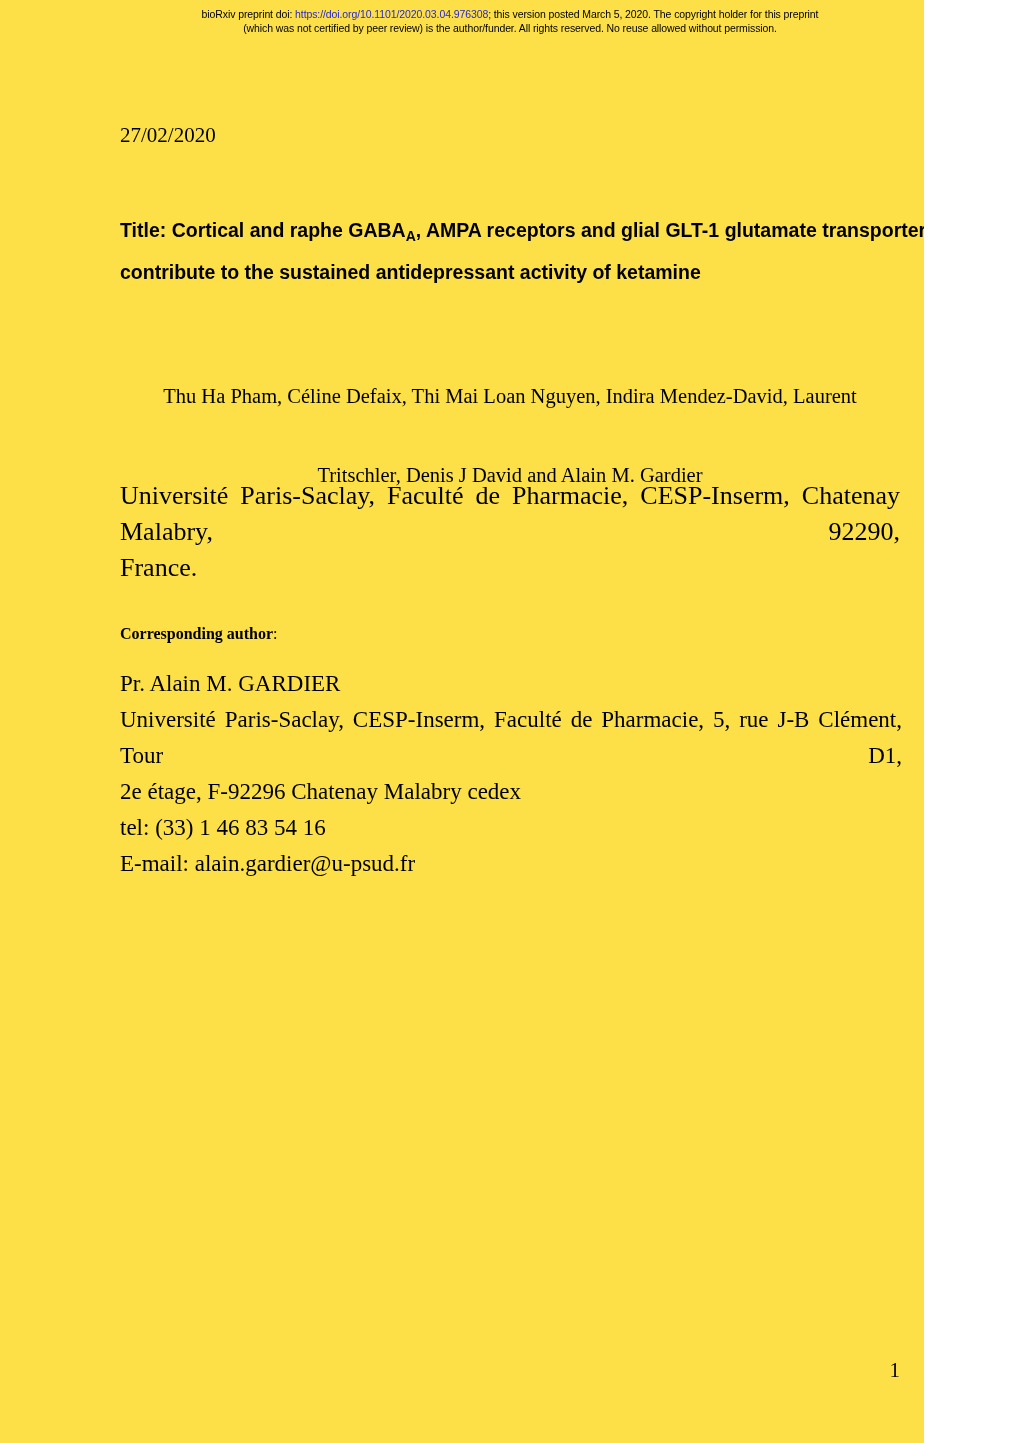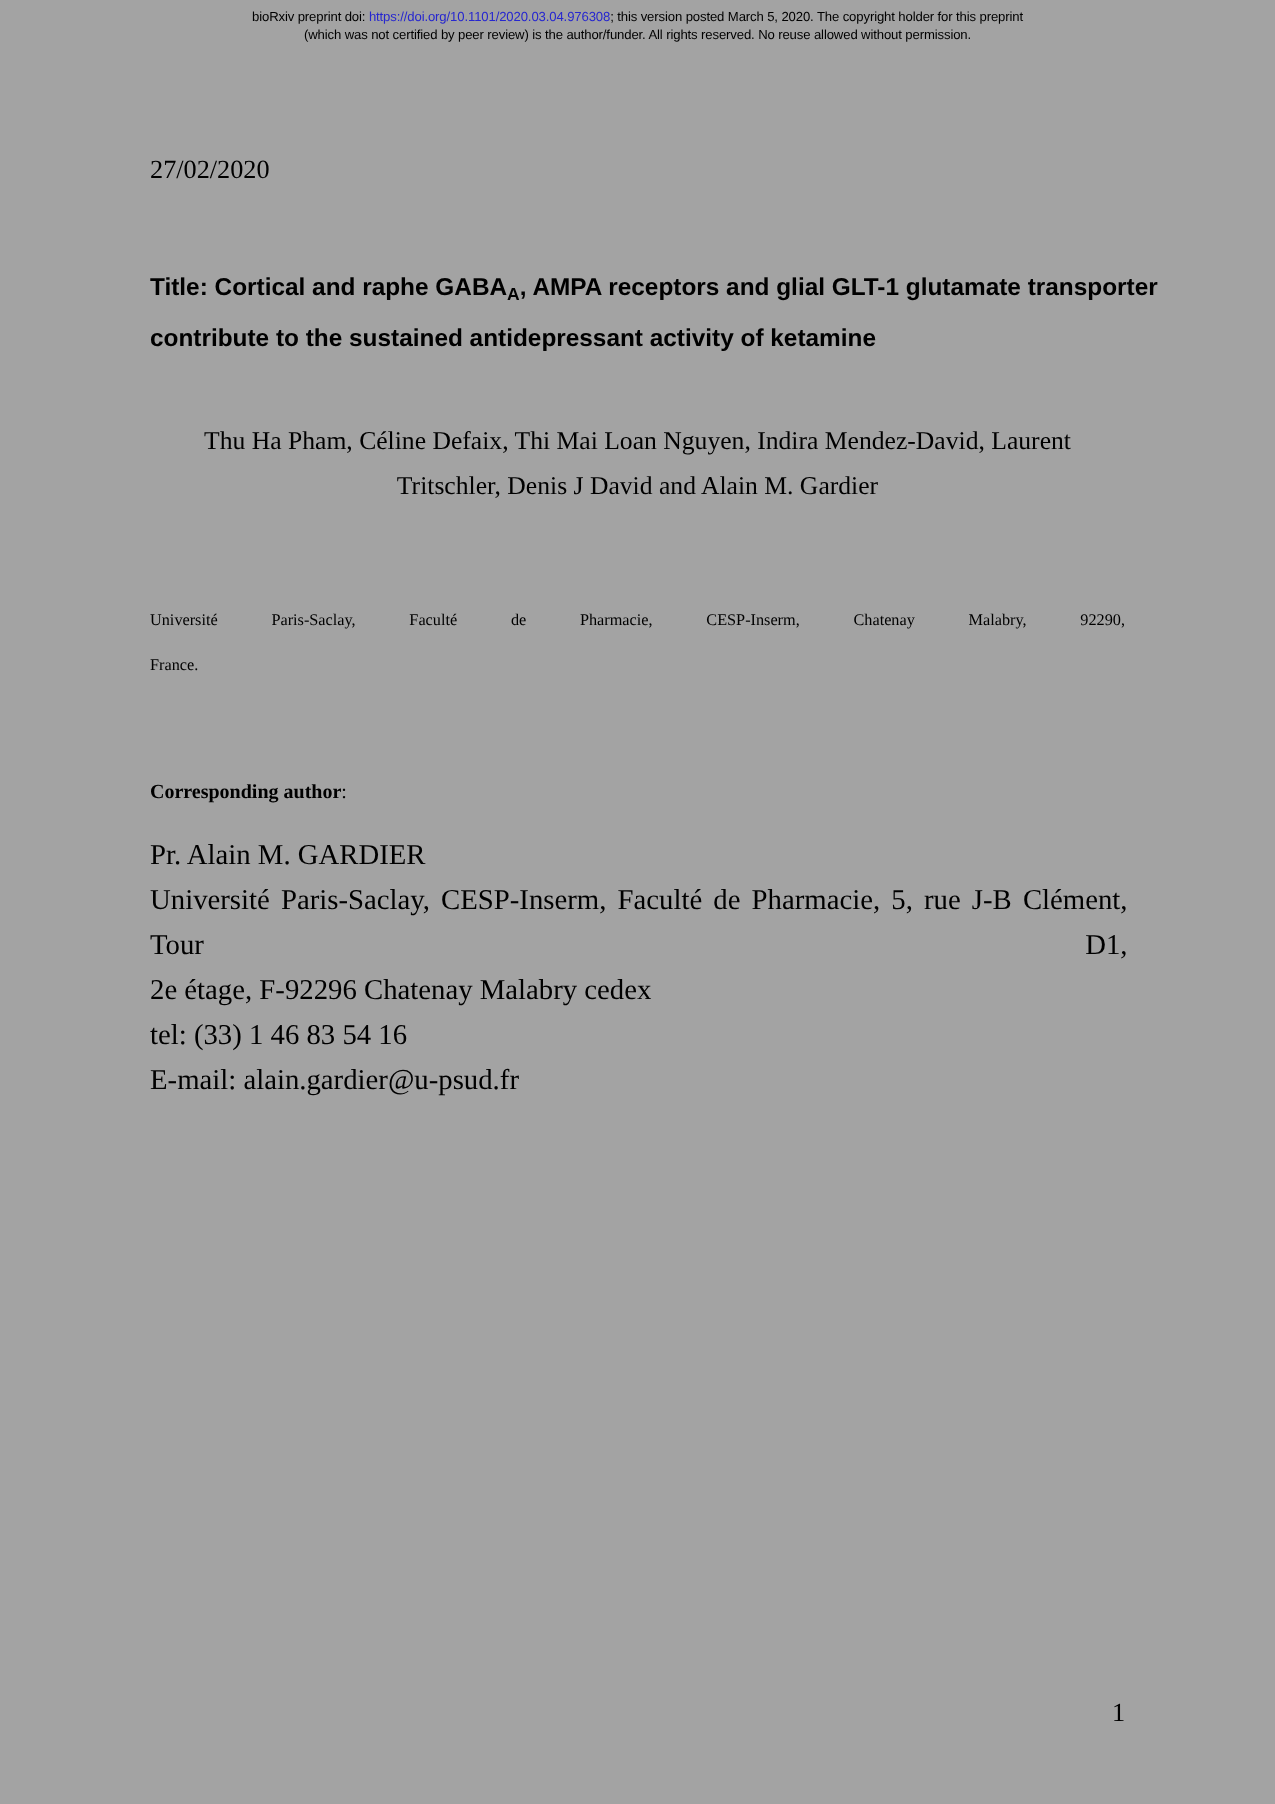--- a/index.html
+++ b/index.html
@@ -8,23 +8,23 @@
     padding: 0;
     background: #ffffff;
   }
   body {
     font-family: "Liberation Serif", "DejaVu Serif", serif;
     color: #000000;
   }
 
   .page {
     position: relative;
-    width: 1020px;
+    width: 924px;
     height: 1443px;
-    background: #a3a3a3;
+    background: #fde047;
     overflow: hidden;
     box-sizing: border-box;
   }
 
   
   .stamp {
     position: absolute;
     top: 8px;
     left: 0;
     width: 1020px;
@@ -92,29 +92,29 @@
   
   .authors-block {
     position: absolute;
     top: 335px;
     left: 0;
     width: 780px;
     text-align: center;
     font-size: 20.5px;
     line-height: 36px;
   }
-  .authors-block .aline { display: block; white-space: nowrap; }
+  .authors-block .aline { display: block; white-space: nowrap; margin-top: 43px; }
 
   
   .affiliation-block {
     position: absolute;
     top: 478px;
     left: 0;
     width: 780px;
-    font-size: 13px;
+    font-size: 26px;
     line-height: 36px;
     text-align: justify;
   }
   .affiliation-block p { margin: 0; }
   .affiliation-block p.justified {
     text-align: justify;
     text-align-last: justify;
   }
   .affiliation-block p.last { text-align: left; }
 

